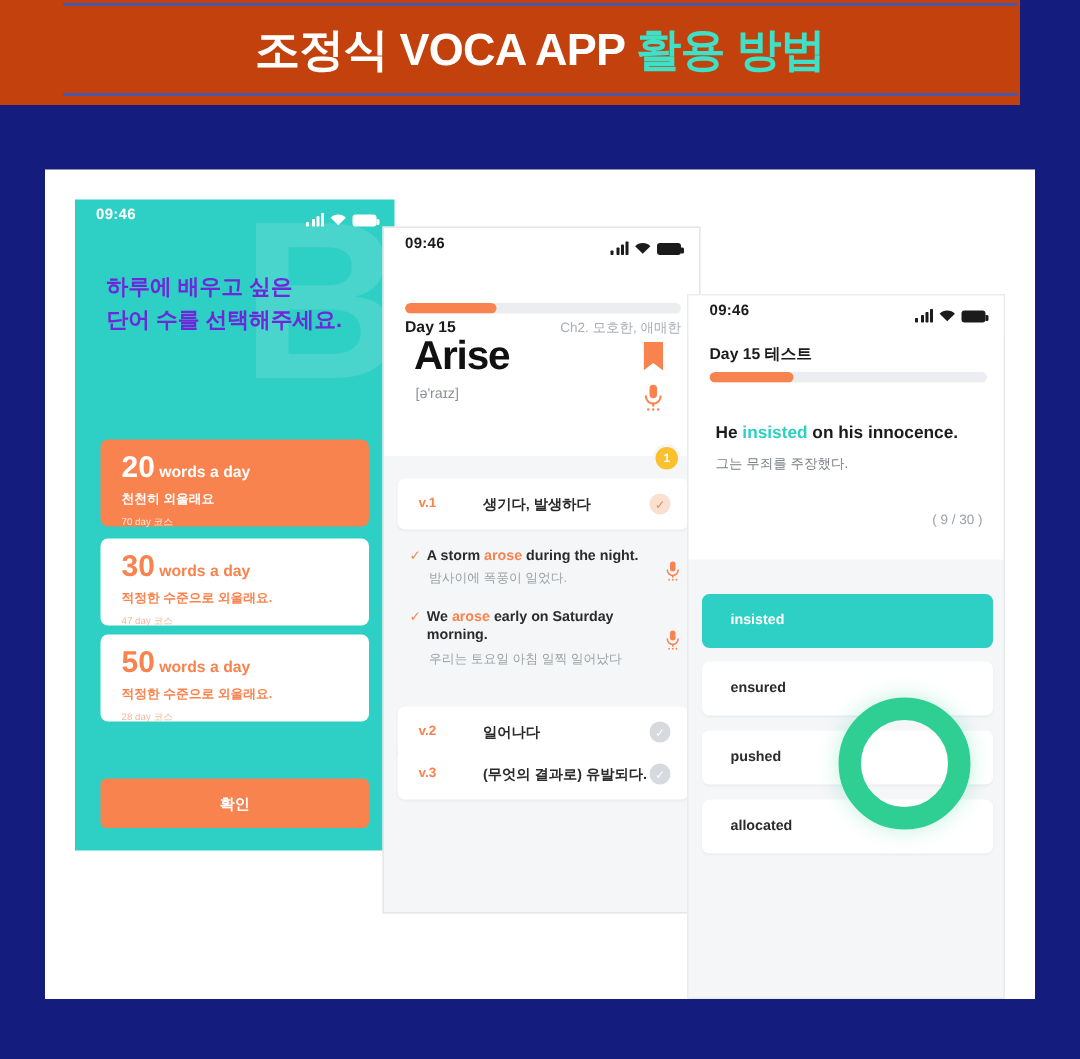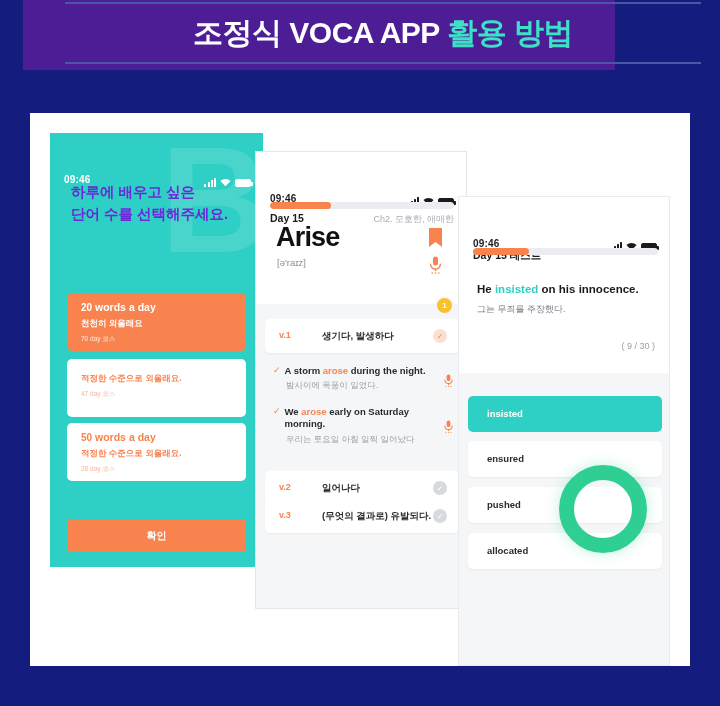--- a/index.html
+++ b/index.html
@@ -4,23 +4,22 @@
 <style>
   html,body{margin:0;padding:0;}
   body{
     width:720px;height:706px;
     background:#141c7d;
     font-family:"Liberation Sans","DejaVu Sans",sans-serif;
     overflow:hidden;position:relative;
   }
   
   .header{
-    position:absolute;left:0;top:0;width:592px;height:70px;
-    background:#4c1d95;
-    margin-left:23px;
+    position:absolute;left:0;top:0;width:680px;height:70px;
+    background:#c2410c;
   }
   .hrule{
     position:absolute;left:42px;width:636px;height:2px;
     background:#4a56a8;
   }
   .hrule.top{top:2px;}
   .hrule.bot{top:62px;}
   .header-title{
     position:absolute;left:0;top:13px;width:720px;
     text-align:center;
@@ -31,21 +30,21 @@
 
   
   .stage{
     position:absolute;left:30px;top:113px;width:660px;height:553px;
     background:#ffffff;
   }
 
   
   .phone{position:absolute;overflow:hidden;}
   .statusbar{
-    position:absolute;left:0;top:0;width:100%;height:26px;margin-top:36px;
+    position:absolute;left:0;top:0;width:100%;height:26px;
   }
   .sb-time{
     position:absolute;left:14px;top:5px;
     font-size:10px;font-weight:bold;letter-spacing:0.2px;
   }
   .sb-icons{
     position:absolute;right:12px;top:6px;
     display:flex;align-items:flex-end;gap:4px;height:12px;
   }
   .ic-signal{display:flex;align-items:flex-end;gap:1.2px;height:9px;}
@@ -82,21 +81,21 @@
     font-size:14.5px;font-weight:bold;line-height:1.55;
     color:#6d28d9;
   }
   .opt{
     position:absolute;left:17px;width:179px;height:58px;
     border-radius:5px;box-sizing:border-box;padding:9px 0 0 14px;
   }
   .opt.sel{background:#f9834e;color:#fff;}
   .opt.unsel{background:#ffffff;}
   .opt .t1{font-size:10.5px;font-weight:600;line-height:1;}
-  .opt .t1 b{font-size:10px;font-weight:bold;}
+  .opt .t1 b{font-size:20px;font-weight:bold;}
   .opt.unsel .t1{color:#f9834e;}
   .opt .t2{font-size:8.5px;font-weight:bold;margin-top:5px;}
   .opt.unsel .t2{color:#f9834e;}
   .opt .t3{font-size:6.5px;margin-top:5px;opacity:.85;}
   .opt.unsel .t3{color:#f6a98a;}
   #opt1{top:160px;}
   #opt2{top:226px;}
   #opt3{top:290px;}
   .p1-confirm{
     position:absolute;left:17px;top:386px;width:179px;height:33px;
@@ -179,21 +178,21 @@
   
   #phone3{
     left:428px;top:83px;width:212px;height:470px;
     background:#f5f6f8;color:#1b1b1b;
     border:1px solid #e9ebee;box-sizing:border-box;
   }
   #phone3 .statusbar{background:#ffffff;}
   .p3-topcard{
     position:absolute;left:0;top:0;width:100%;background:#ffffff;height:176px;
   }
-  .p3-day{position:absolute;left:14px;top:32px;font-size:10.5px;font-weight:bold;margin-top:20px;}
+  .p3-day{position:absolute;left:14px;top:32px;font-size:10.5px;font-weight:bold;}
   .p3-bar{
     position:absolute;left:14px;top:51px;width:185px;height:7px;
     background:#ebedf0;border-radius:4px;overflow:hidden;
   }
   .p3-bar span{display:block;height:100%;background:#f9834e;border-radius:4px;}
   .p3-q{
     position:absolute;left:18px;top:86px;width:180px;
     font-size:11.5px;font-weight:bold;color:#1b1b1b;
   }
   .p3-q em{color:#2ecfc4;font-style:normal;}
@@ -255,20 +254,21 @@
       <div>하루에 배우고 싶은</div>
       <div>단어 수를 선택해주세요.</div>
     </div>
 
     <div class="opt sel" id="opt1">
       <div class="t1"><b>20</b><span> words a day</span></div>
       <div class="t2">천천히 외울래요</div>
       <div class="t3">70 day 코스</div>
     </div>
     <div class="opt unsel" id="opt2">
+      <div class="t1"><b>30</b><span> words a day</span></div>
       <div class="t2">적정한 수준으로 외울래요.</div>
       <div class="t3">47 day 코스</div>
     </div>
     <div class="opt unsel" id="opt3">
       <div class="t1"><b>50</b><span> words a day</span></div>
       <div class="t2">적정한 수준으로 외울래요.</div>
       <div class="t3">28 day 코스</div>
     </div>
 
     <div class="p1-confirm">확인</div>

